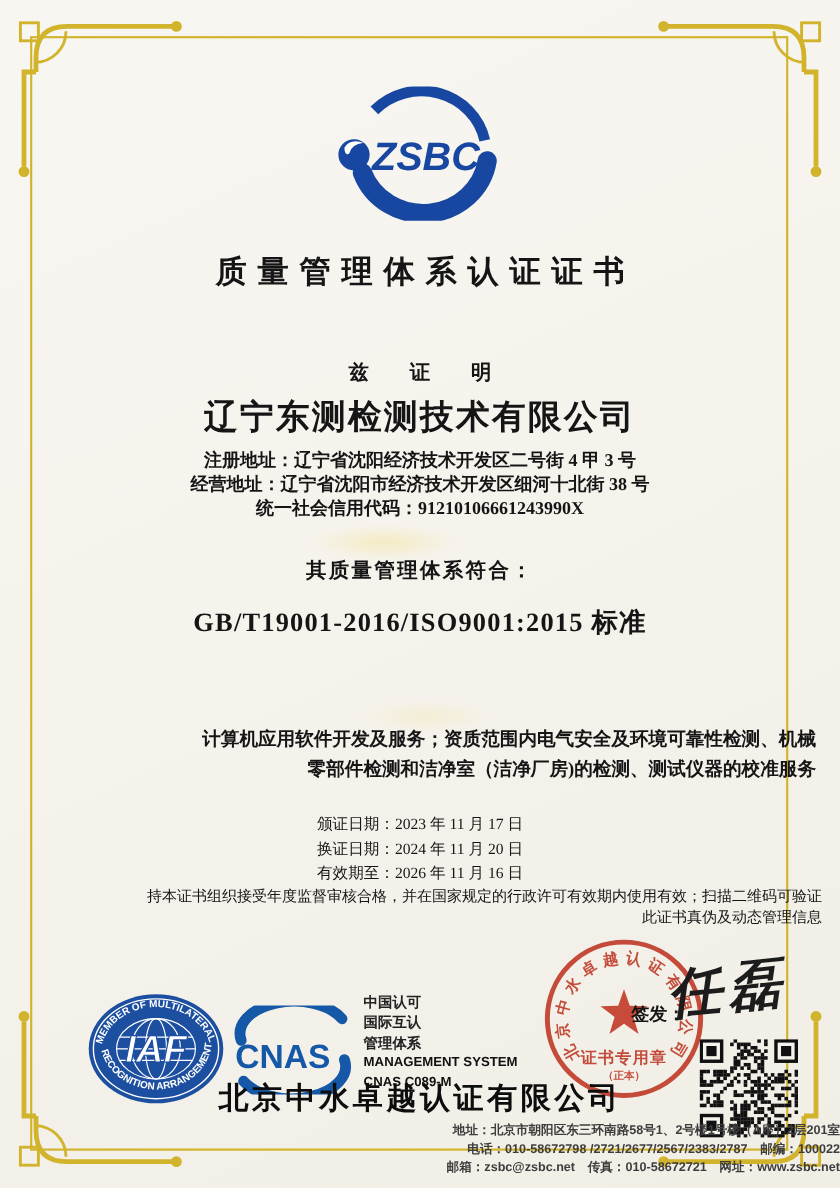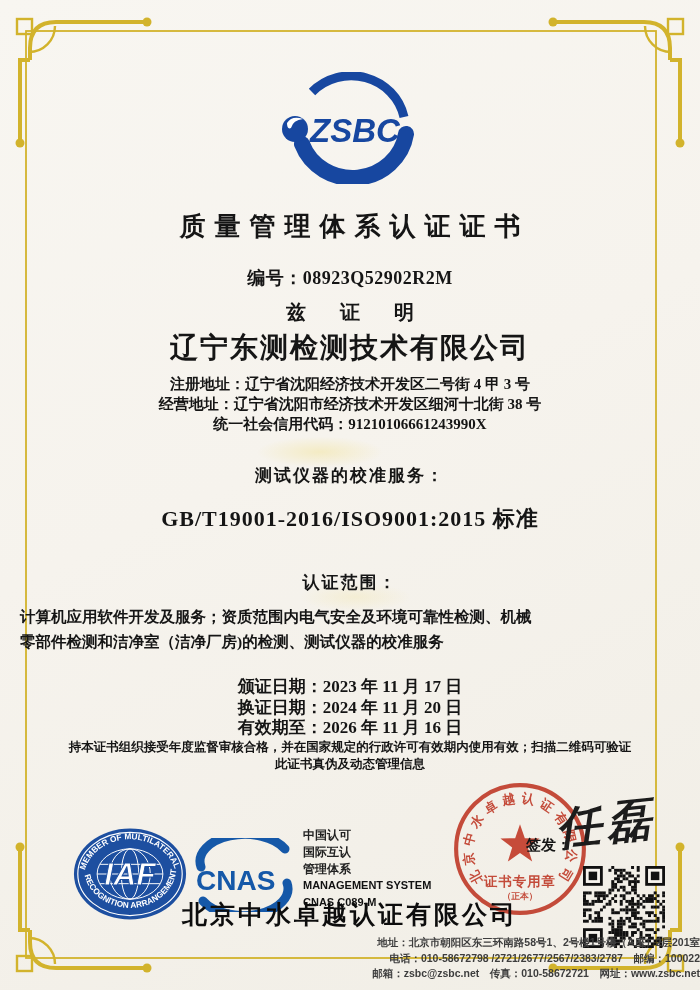--- a/index.html
+++ b/index.html
@@ -8,30 +8,30 @@
     background:
       radial-gradient(ellipse 90px 22px at 320px 452px, rgba(240,222,128,.38), rgba(240,222,128,0) 70%),
       radial-gradient(ellipse 80px 20px at 355px 597px, rgba(240,222,128,.22), rgba(240,222,128,0) 70%),
       linear-gradient(155deg,#f8f6f1 0%,#f6f3ed 45%,#f1eee6 100%);
     font-family:"Liberation Serif",serif;
   }
   .abs{position:absolute}
   .center{left:0;right:0;text-align:center}
   .title{top:209px;font-family:"Liberation Sans",sans-serif;font-weight:900;font-size:26px;letter-spacing:9px;padding-left:9px}
   .certno{top:266px;font-weight:700;font-size:18px;letter-spacing:.5px}
-  .declare{top:299px;font-weight:700;font-size:20px;letter-spacing:34px;padding-left:34px}
+  .declare{top:299px;font-weight:700;font-size:17px;letter-spacing:34px;padding-left:34px}
   .company{top:329px;font-weight:800;font-size:28px;letter-spacing:2px}
   .addrs{top:374px;font-weight:700;font-size:15px;line-height:20px}
   .conform{top:464px;font-weight:800;font-size:17px;letter-spacing:2px}
   .standard{top:504px;font-weight:800;font-size:22px;letter-spacing:1px}
   .scope-label{top:571px;font-weight:800;font-size:17px;letter-spacing:2px}
-  .scope{top:604px;left:20px;right:20px;text-align:left;font-weight:700;font-size:15.5px;line-height:25px}
+  .scope{top:604px;left:20px;right:20px;text-align:right;font-weight:700;font-size:15.5px;line-height:25px}
   .dates{top:677px;text-align:center}
-  .dates .inner{display:inline-block;text-align:left;font-weight:700;font-size:17px;line-height:20.5px}
-  .notes{top:739px;left:15px;right:15px;text-align:center;font-weight:700;font-size:12.5px;line-height:17px}
+  .dates .inner{display:inline-block;text-align:left;font-weight:400;font-size:13px;line-height:20.5px}
+  .notes{top:739px;left:15px;right:15px;text-align:right;font-weight:400;font-size:12.5px;line-height:17px}
   .cnas-text{left:303px;top:827px;font-family:"Liberation Sans",sans-serif;font-weight:700;font-size:12px;line-height:16.8px;color:#222}
   .cnas-text .en{font-size:11px;color:#111}
   .sign-label{left:526px;top:836px;font-weight:700;font-size:15px}
   .signature{left:556px;top:794px;font-weight:700;font-style:italic;font-size:45px;letter-spacing:5px;color:#1c1c1c;transform:rotate(-6deg)}
   .issuer{top:898px;font-family:"Liberation Sans",sans-serif;font-weight:800;font-size:25px;letter-spacing:3px;color:#0d0d0d}
   .footer{top:935px;font-family:"Liberation Sans",sans-serif;font-weight:600;font-size:10.5px;line-height:15.5px;color:#3d3d3d;text-align:right;left:0;right:0}
   svg text{font-family:"Liberation Sans",sans-serif}
 </style>
 </head>
 <body>
@@ -61,37 +61,35 @@
       <path d="M38 20 A54 52 0 0 1 130 45" stroke-width="9"></path>
       <path d="M132 62 A54 52 0 0 1 28 72" stroke-width="16" stroke-linecap="round"></path>
     </g>
     <circle cx="21" cy="57" r="13" fill="#1747a0"></circle>
     <path d="M13 51 q5 -8 16 -4 q-10 1 -12 9 q-4 2 -4 -5 z" fill="#fff"></path>
     <text x="36" y="70" font-size="33" font-weight="800" font-style="italic" fill="#1747a0">ZSBC</text>
   </svg>
 
   <div class="abs center title">质量管理体系认证证书</div>
 
-  <div class="abs center certno"><span>编号：</span><span>08923Q52902R2M</span></div>
 
   <div class="abs center declare">兹证明</div>
 
   <div class="abs center company">辽宁东测检测技术有限公司</div>
 
   <div class="abs center addrs">
     <div><span>注册地址：</span><span>辽宁省沈阳经济技术开发区二号街 4 甲 3 号</span></div>
     <div><span>经营地址：</span><span>辽宁省沈阳市经济技术开发区细河十北街 38 号</span></div>
     <div><span>统一社会信用代码：</span><span>91210106661243990X</span></div>
   </div>
 
-  <div class="abs center conform">测试仪器的校准服务：</div>
+  <div class="abs center conform">其质量管理体系符合：</div>
 
   <div class="abs center standard">GB/T19001-2016/ISO9001:2015 标准</div>
 
-  <div class="abs center scope-label">认证范围：</div>
 
   <div class="abs scope">
     <div>计算机应用软件开发及服务；资质范围内电气安全及环境可靠性检测、机械</div>
     <div>零部件检测和洁净室（洁净厂房)的检测、测试仪器的校准服务</div>
   </div>
 
   <div class="abs center dates">
     <div class="inner">
       <div><span>颁证日期：</span><span>2023 年 11 月 17 日</span></div>
       <div><span>换证日期：</span><span>2024 年 11 月 20 日</span></div>

